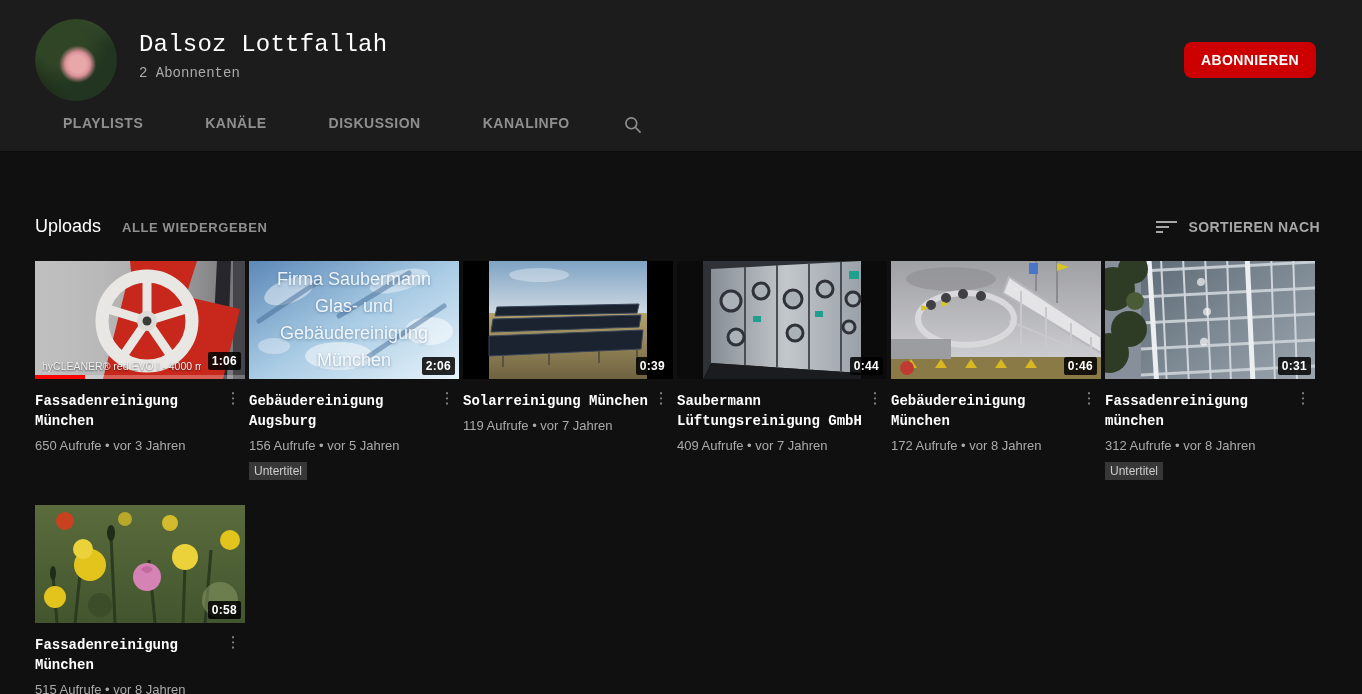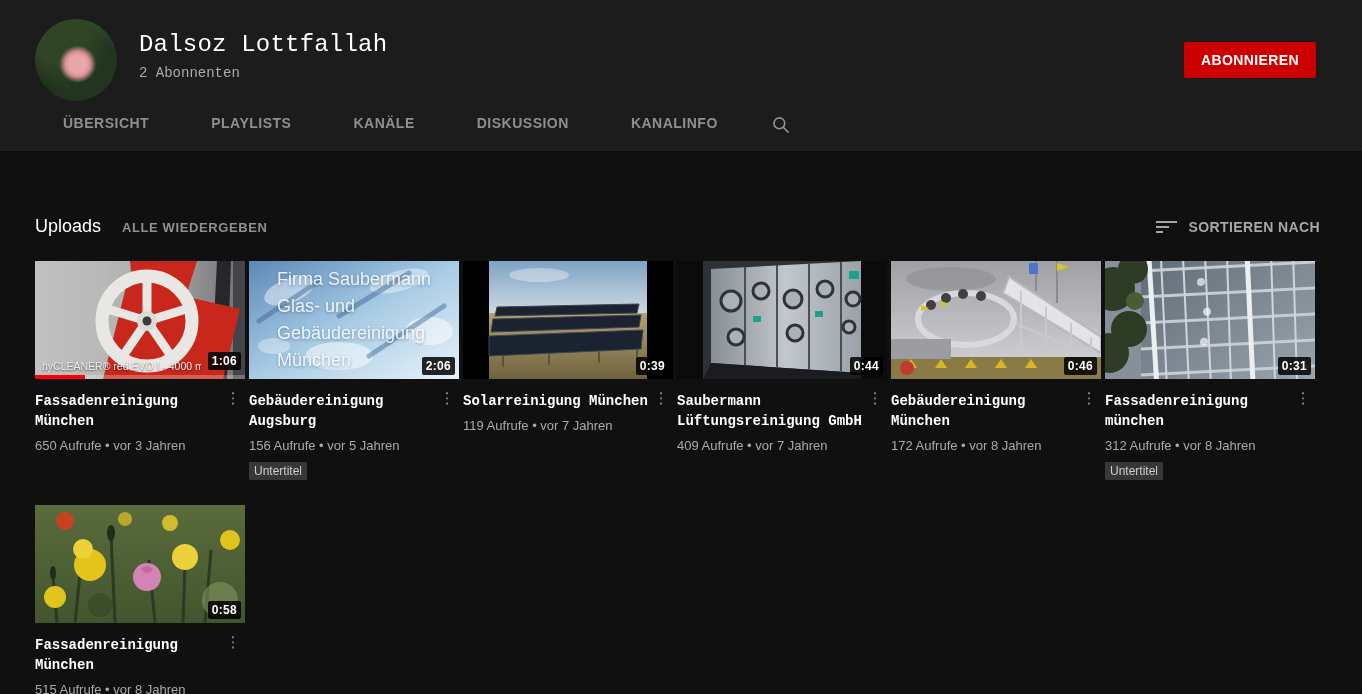--- a/index.html
+++ b/index.html
@@ -23,21 +23,21 @@
       radial-gradient(circle at 30% 25%, #2f4526 0 30%, rgba(0,0,0,0) 60%),
       radial-gradient(circle at 75% 70%, #223520 0 40%, rgba(0,0,0,0) 70%),
       radial-gradient(circle at 70% 20%, #3a5230 0 35%, rgba(0,0,0,0) 60%),
       #1d2b18;
   }
   .channel-info{margin-left:22px; padding-top:12px;font-family:Liberation Mono, monospace;}
   .channel-name{font-size:24px; font-weight:400; color:#fff; letter-spacing:.2px;}
   .subscriber-count{font-size:14px; color:var(--text-secondary); margin-top:7px;}
   .subscribe-button{
     margin-left:auto; margin-top:23px;
-    background:var(--subscribe-red); color:#fff; border:none; border-radius:2px;
+    background:var(--subscribe-red); color:#fff; border:none; border-radius:8px;
     font-family:inherit; font-size:14px; font-weight:bold; letter-spacing:.4px;
     padding:10px 17px; cursor:pointer; text-transform:uppercase;
   }
   .tab-strip{display:flex; align-items:stretch; height:47px; padding-left:32px;}
   .tab{
     display:flex; align-items:center; padding:0 31px; cursor:pointer;
     font-size:14px; font-weight:bold; letter-spacing:.5px; color:#8f8f8f;
     text-transform:uppercase; border-bottom:3px solid transparent;
   }
   .tab.active{color:#fff; border-bottom-color:#e3e3e3;}
@@ -70,21 +70,21 @@
   .dur.raised{bottom:9px;}
   .progress-track{position:absolute; left:0; right:0; bottom:0; height:4px; background:rgba(255,255,255,.25);}
   .progress-fill{height:100%; width:24%; background:var(--progress-red);}
   .thumb-caption{
     position:absolute; left:7px; right:44px; bottom:7px;
     font-size:10.5px; color:#efefef; white-space:nowrap; overflow:hidden;
     text-shadow:0 1px 2px rgba(0,0,0,.6);
   }
   .thumb-overlay{
     position:absolute; inset:0; display:flex; align-items:center; justify-content:center;
-    white-space:pre-line; color:rgba(255,255,255,.88);
+    text-align:center; white-space:pre-line; color:rgba(255,255,255,.88);
     font-size:18px; line-height:27px; text-shadow:0 1px 3px rgba(40,80,120,.5);
   }
   .title-row{display:flex; margin-top:12px;font-family:Liberation Mono, monospace;}
   .video-title{
     flex:1; font-size:14px; font-weight:bold; color:#fff; line-height:20px;
     max-height:40px; overflow:hidden; cursor:pointer;
   }
   .kebab-btn{
     width:24px; flex:0 0 24px; text-align:center; color:#9a9a9a; cursor:pointer;
     font-size:15px; line-height:18px; letter-spacing:0;
@@ -101,21 +101,20 @@
 <div class="channel-header">
   <div class="header-top">
     <div class="avatar"></div>
     <div class="channel-info">
       <div class="channel-name">Dalsoz Lottfallah</div>
       <div class="subscriber-count">2 Abonnenten</div>
     </div>
     <button class="subscribe-button">ABONNIEREN</button>
   </div>
   <div class="tab-strip">
-    <div class="tab">ÜBERSICHT</div>
     <div class="tab">PLAYLISTS</div>
     <div class="tab">KANÄLE</div>
     <div class="tab">DISKUSSION</div>
     <div class="tab">KANALINFO</div>
     <div class="tab-search">
       <svg width="20" height="20" viewBox="0 0 24 24">
         <circle cx="10" cy="10" r="6.5" fill="none" stroke="#8f8f8f" stroke-width="2"></circle>
         <line x1="15" y1="15" x2="20.5" y2="20.5" stroke="#8f8f8f" stroke-width="2" stroke-linecap="round"></line>
       </svg>
     </div>

